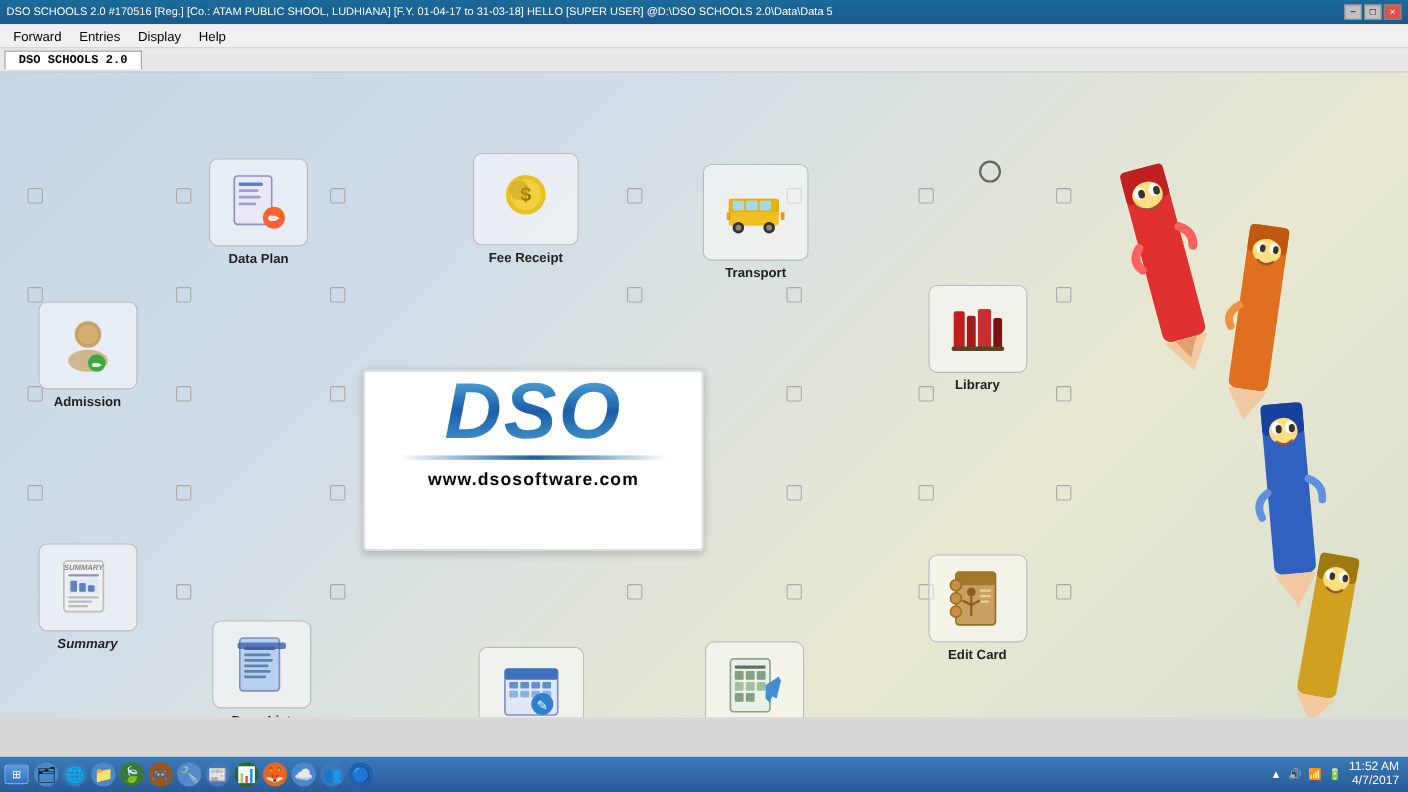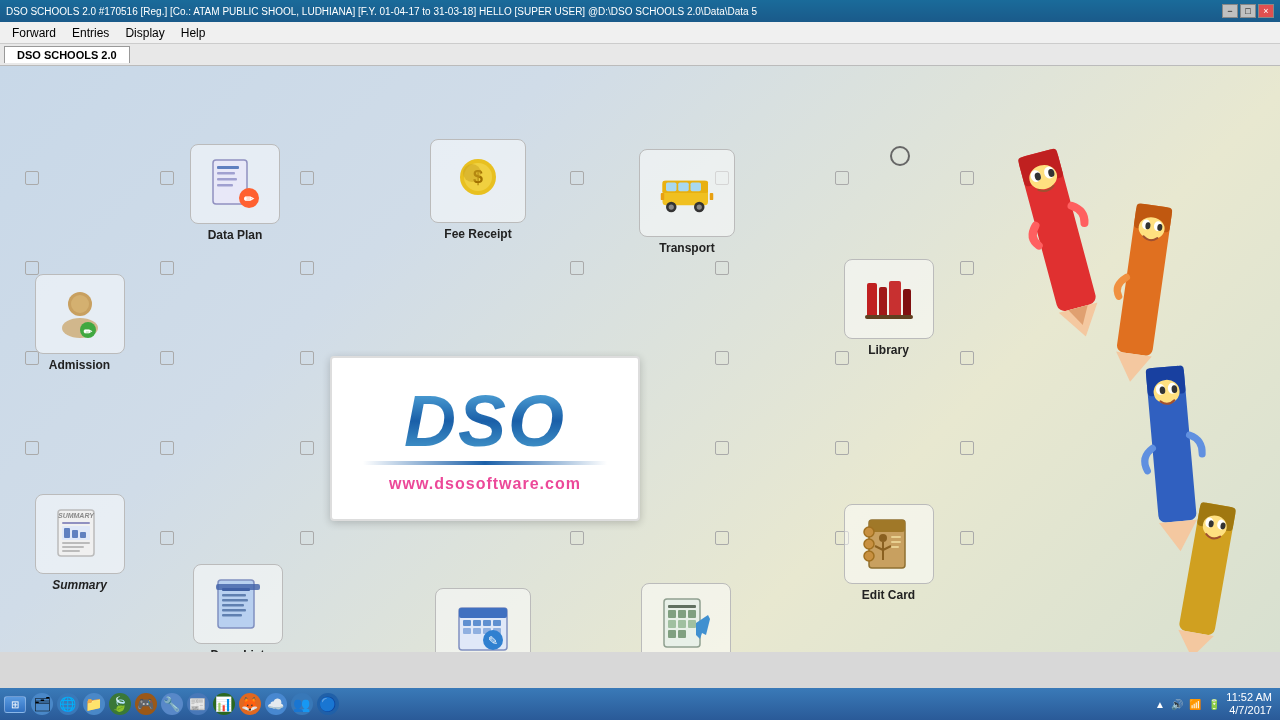--- a/index.html
+++ b/index.html
@@ -65,20 +65,21 @@
       align-items: center;
       padding: 0 4px;
     }
     .app-tab-label {
       background: white;
       border: 1px solid #999;
       border-bottom: none;
       padding: 2px 12px;
       font-size: 11px;
       font-weight: bold;
+      font-family: Liberation Mono, monospace;
     }
 
     
     #main {
       width: 1280px;
       height: 586px;
       background: linear-gradient(135deg, #c8d8e8 0%, #d0dce8 30%, #e8e8d0 70%, #d8e0d0 100%);
       position: relative;
       overflow: hidden;
     }
@@ -127,23 +128,21 @@
       left: 330px;
       top: 270px;
       width: 310px;
       height: 165px;
       background: white;
       border: 2px solid #ddd;
       border-radius: 4px;
       display: flex;
       flex-direction: column;
       align-items: center;
-      justify-content: center;
       box-shadow: 0 2px 8px rgba(0,0,0,0.2);
-      margin-top: 20px;
     }
     #dso-logo .logo-text {
       font-size: 64px;
       font-weight: bold;
       background: linear-gradient(to bottom, #4a9fd4, #1a5fa0, #3a8fc0);
       -webkit-background-clip: text;
       -webkit-text-fill-color: transparent;
       background-clip: text;
       font-style: italic;
       font-family: Arial, sans-serif;
@@ -377,21 +376,21 @@
         <rect x="42" y="18" width="8" height="30" rx="2" fill="#801010"></rect>
         <rect x="4" y="44" width="48" height="4" rx="2" fill="#604020"></rect>
       </svg>
     </div>
     <span class="icon-label">Library</span>
   </div>
 
   <div id="dso-logo">
     <div class="logo-text" style="font-size:72px;font-weight:900;font-style:italic;background:linear-gradient(to bottom, #5ab0e0, #1a5fa8, #4a9fd0);-webkit-background-clip:text;-webkit-text-fill-color:transparent;background-clip:text;letter-spacing:2px;text-shadow:none;">DSO</div>
     <div style="width:80%;height:4px;background:linear-gradient(to right, transparent, #1a5fa8, transparent);margin:4px 0;"></div>
-    <div class="logo-url" style="font-size:16px;font-weight:bold;color:#ec4899;letter-spacing:1px;">www.dsosoftware.com</div>
+    <div class="logo-url" style="font-size:16px;font-weight:bold;color:#000000;letter-spacing:1px;">www.dsosoftware.com</div>
   </div>
 
   <div class="icon-card" style="left:22px;top:428px;width:115px;font-style:italic;">
     <div class="icon-box">
       <svg class="icon-svg" viewBox="0 0 56 56" fill="none">
         <rect x="6" y="4" width="36" height="46" rx="3" fill="#f0f0f0" stroke="#bbb" stroke-width="1.5"></rect>
         <text x="24" y="12" text-anchor="middle" fill="#888" font-size="7" font-weight="bold">SUMMARY</text>
         <rect x="10" y="16" width="28" height="2" rx="1" fill="#9090c0"></rect>
         <rect x="10" y="20" width="28" height="14" rx="1" fill="#e0e8f8"></rect>
         <rect x="12" y="22" width="6" height="10" rx="1" fill="#6080c0"></rect>

